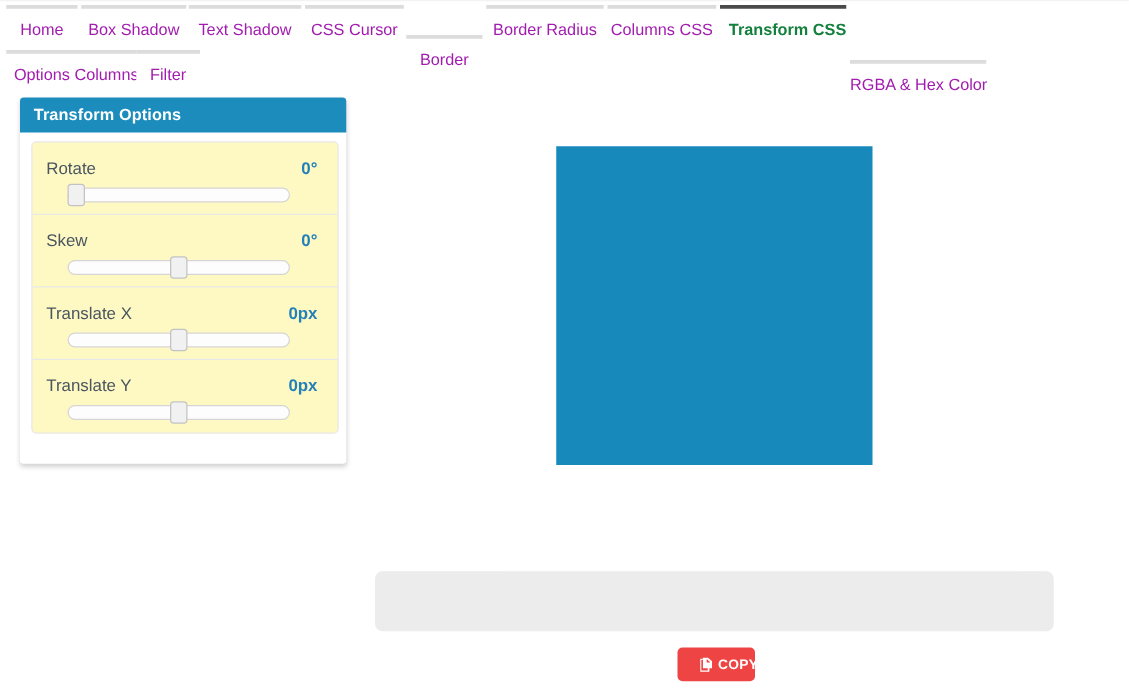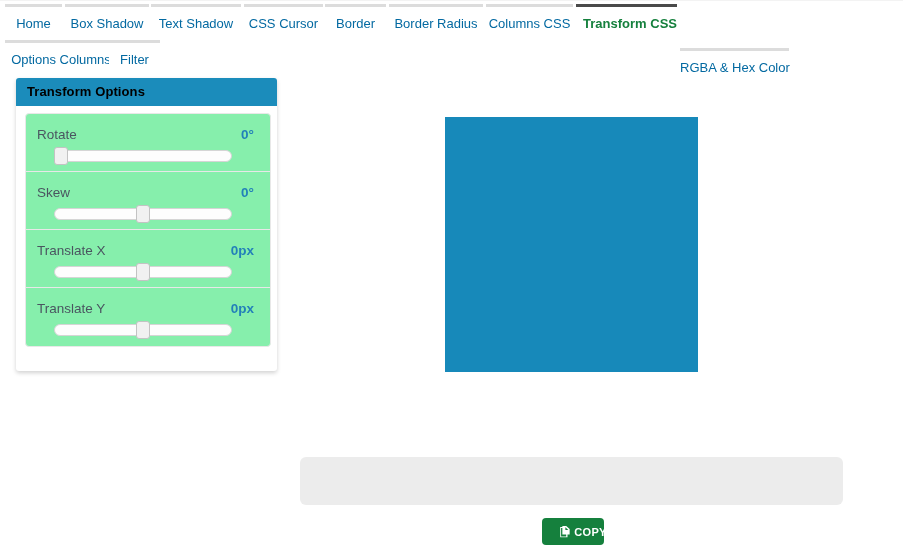--- a/index.html
+++ b/index.html
@@ -9,40 +9,40 @@
     width:903px; height:556px; position:relative; overflow:hidden;
     color:#4a5560;
   }
   .page { position:absolute; inset:0; }
 
   
   .tab {
     position:absolute; top:4px; height:34px;
     border-top:3px solid #dcdcdc;
     background:#fff;
-    color:#0369a1; font-size:13px; text-align:center;
+    color:#a21caf; font-size:13px; text-align:center;
     padding-top:9px; cursor:pointer; white-space:nowrap;
   }
   .tab.row2 { top:40px; }
   .tab.active { border-top-color:#4a4a4a; color:#15803d; font-weight:bold;text-align:right; }
   .topline { position:absolute; left:0; top:0; width:903px; height:1px; background:#f3f3f3; }
 
   
   .panel {
     position:absolute; left:16px; top:78px; width:261px;
     background:#fff; box-shadow:0 2px 4px rgba(0,0,0,0.18);
     border-radius:3px;
   }
   .panel-header {
-    background:#1b8cbb; color:#000000; font-weight:bold; font-size:13px;
+    background:#1b8cbb; color:#ffffff; font-weight:bold; font-size:13px;
     height:28px; line-height:28px; padding:0 11px;
     border-radius:3px 3px 0 0; letter-spacing:0.1px;
   }
   .panel-body { padding:7px 6px 24px 9px; }
-  .rows-box { border:1px solid #e8e8e8; border-radius:4px; background:#86efac; }
+  .rows-box { border:1px solid #e8e8e8; border-radius:4px; background:#fef9c3; }
   .control-row { position:relative; height:58px; border-bottom:1px solid #e8e8e8; }
   .control-row:last-child { border-bottom:none; }
   .row-head {
     display:flex; justify-content:space-between; align-items:baseline;
     padding:13px 16px 0 11px;
   }
   .ctl-label { font-size:13.5px; color:#4a5560; }
   .ctl-value { font-size:13.5px; color:#2380b9; font-weight:bold; }
   .slider-track {
     position:absolute; left:28px; top:36px; width:178px; height:12px;
@@ -83,21 +83,21 @@
 <body>
 
 <div class="page">
   <div class="topline"></div>
 
   <nav>
     <div class="tab" style="left:5px;   width:57px;">Home</div>
     <div class="tab" style="left:65px;  width:84px;">Box Shadow</div>
     <div class="tab" style="left:151px; width:90px;">Text Shadow</div>
     <div class="tab" style="left:244px; width:79px;">CSS Cursor</div>
-    <div class="tab" style="left:325px; width:61px;">Border</div>
+    <div class="tab" style="left:325px; width:61px;margin-top:24px;">Border</div>
     <div class="tab" style="left:389px; width:94px;">Border Radius</div>
     <div class="tab" style="left:486px; width:87px;">Columns CSS</div>
     <div class="tab active" style="left:576px; width:101px;">Transform CSS</div>
     <div class="tab" style="left:680px; width:109px;margin-top:44px;">RGBA &amp; Hex Color</div>
 
     <div class="tab row2" style="left:5px;   width:112px;">Options Columns</div>
     <div class="tab row2" style="left:109px; width:51px;">Filter</div>
   </nav>
 
   <section class="panel">
@@ -147,21 +147,21 @@
         </div>
 
       </div>
     </div>
   </section>
 
   <div class="preview-box" style="background: rgb(23, 137, 186);"></div>
 
   <textarea class="code-output" spellcheck="false" value="" style=""></textarea>
 
-  <button class="copy-btn" style="background: #15803d; padding-left: 20px;">
+  <button class="copy-btn" style="background: #ef4444; padding-left: 20px;">
     <span>
       <svg width="11" height="12" viewBox="0 0 12 14">
         <path fill="#ffffff" d="M8 0H3.5v1.2H1v12h8.5V10H12V3.5L8 0zm-1 1.5 3.5 3.2H7V1.5zM2 12.2V2.2h1.5V10H8v2.2H2z"></path>
         <rect x="4.6" y="1.2" width="6" height="8" fill="#ffffff" opacity="0"></rect>
       </svg>
     </span>
     <span>COPY</span>
   </button>
 </div>
 

